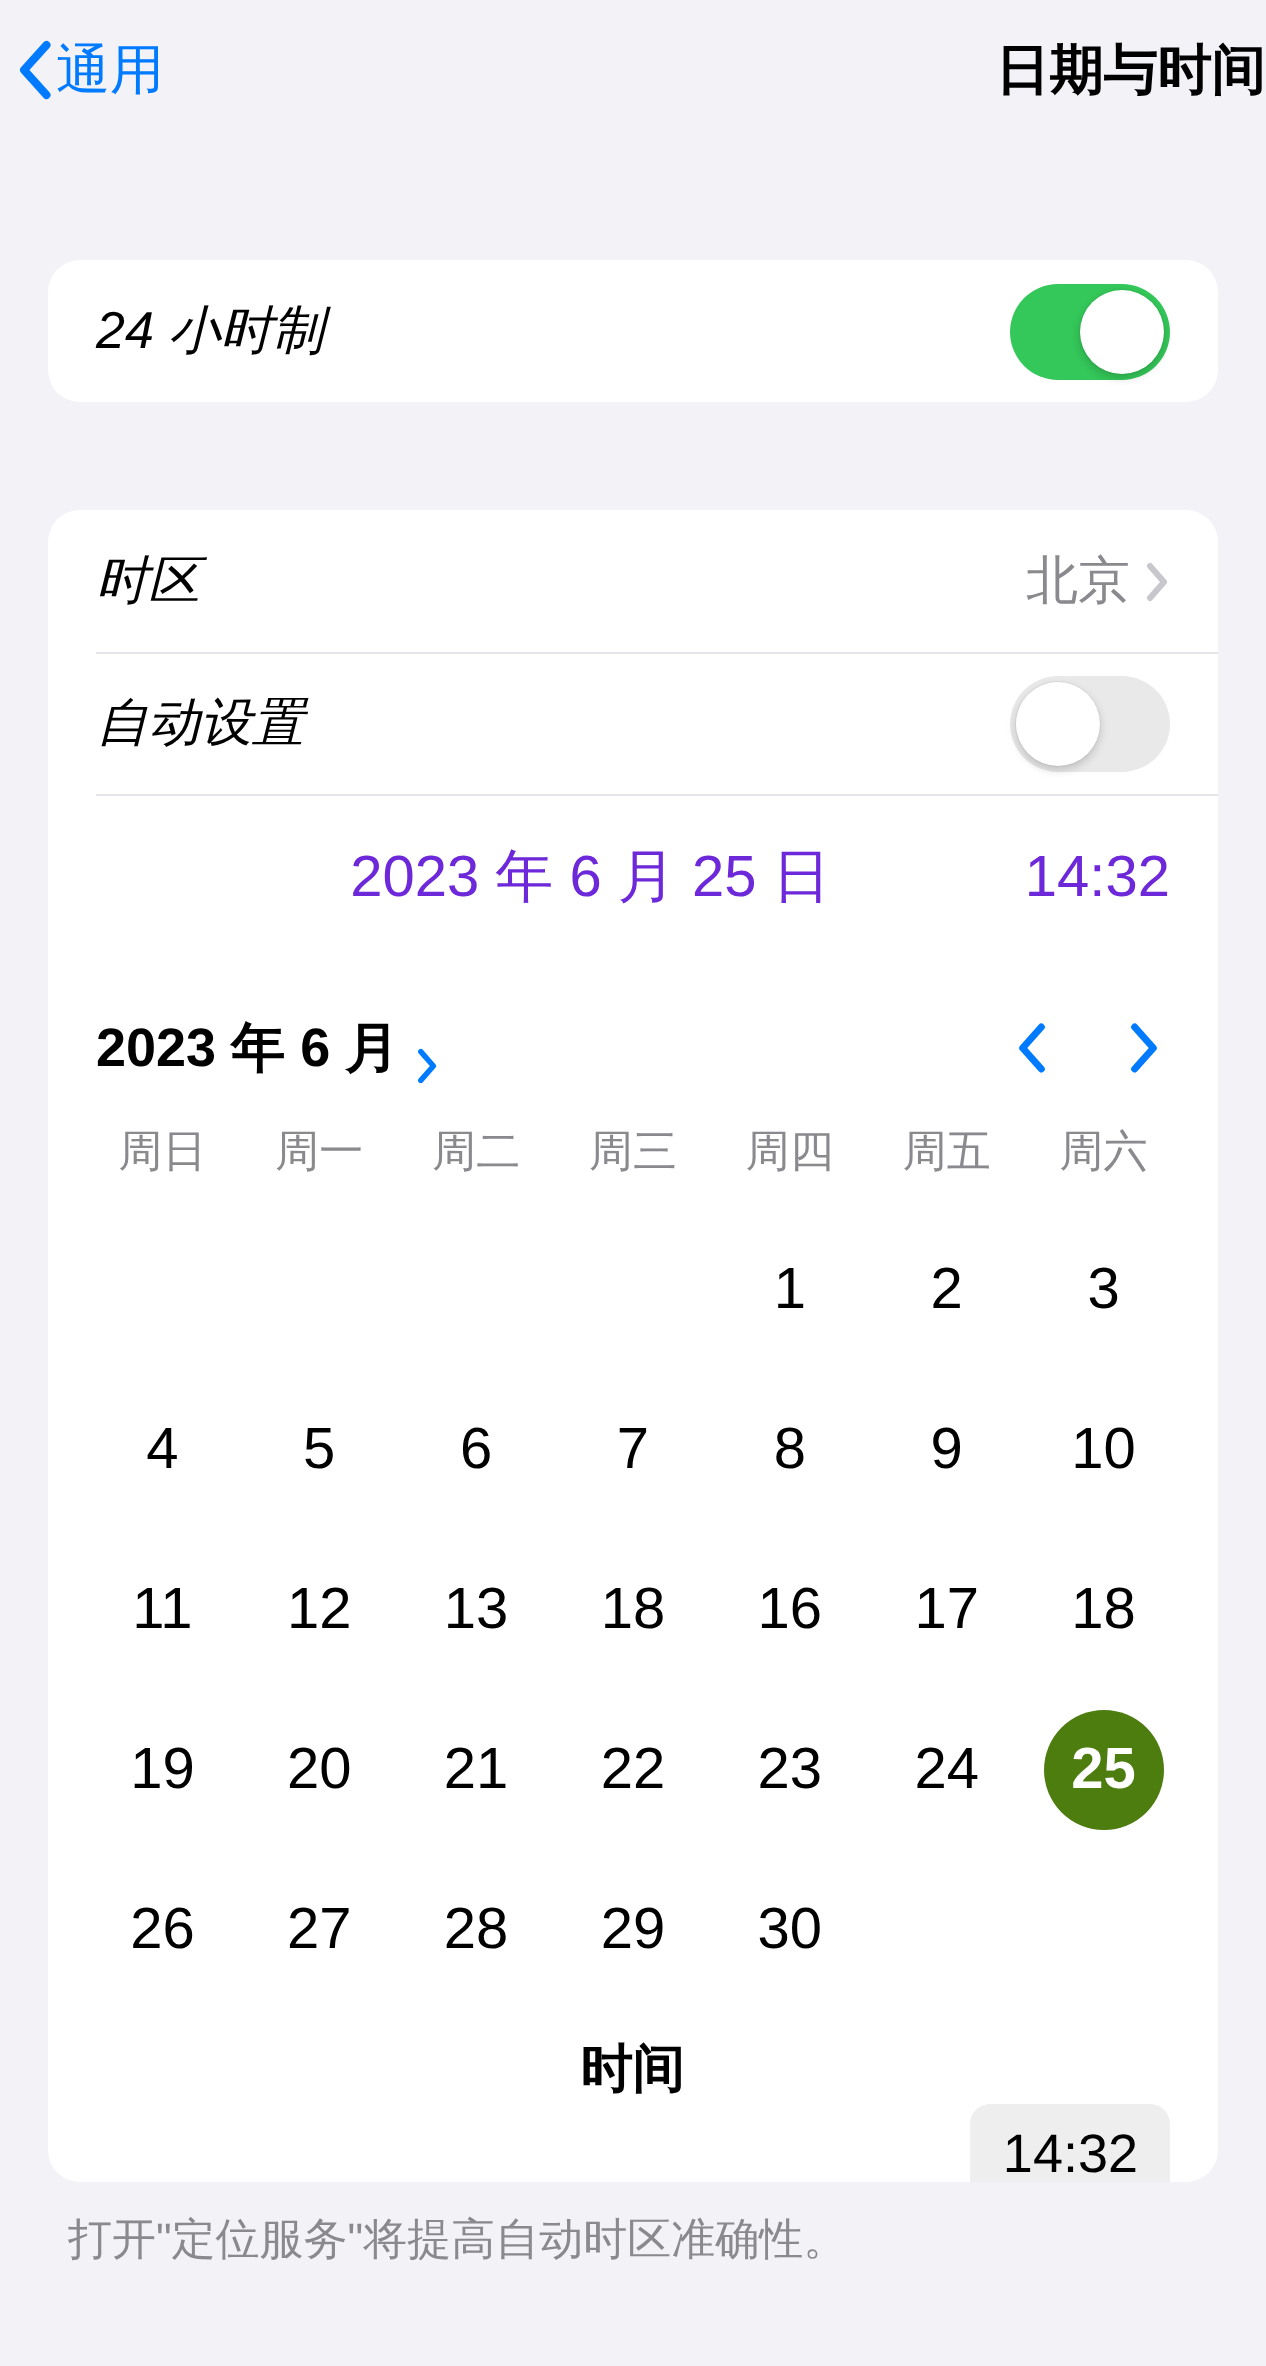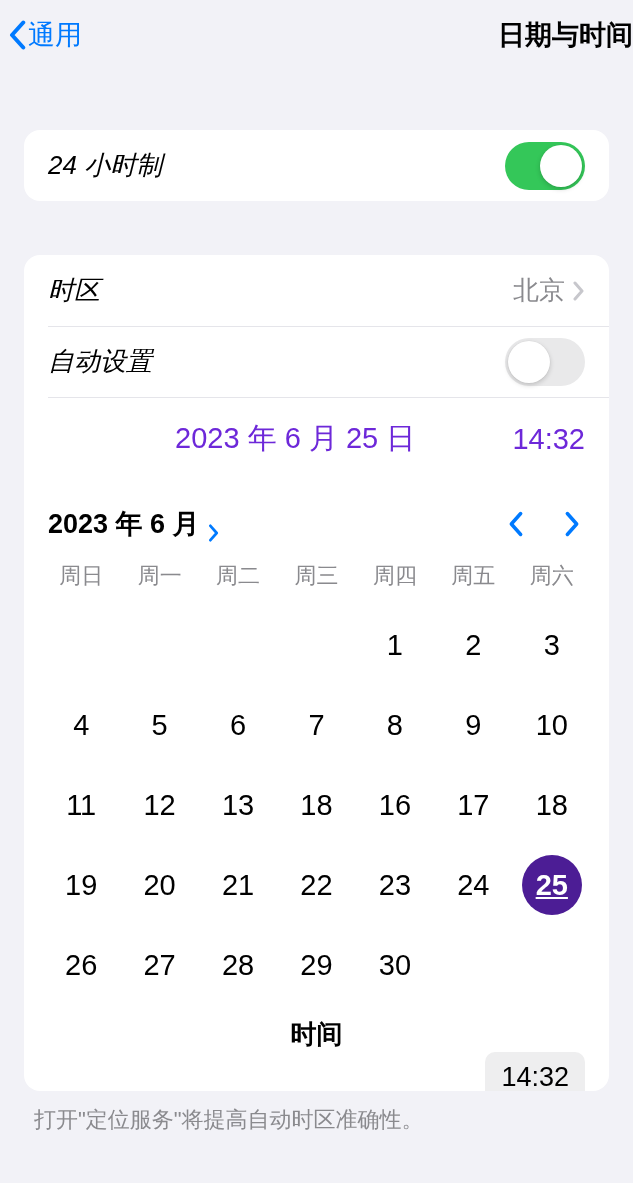--- a/index.html
+++ b/index.html
@@ -214,24 +214,23 @@
     }
     .day .num {
       width: 60px;
       height: 60px;
       display: flex;
       align-items: center;
       justify-content: center;
       border-radius: 50%;
     }
     .day.selected .num {
-      background: #4c1d95;
+      background: #4d7c0f;
       color: #fff;
       font-weight: 600;
-      text-decoration: underline;
     }
     
     .time-row {
       display: flex;
       align-items: center;
       height: 74px;
       padding: 0 24px;
       font-size: 26px;
       position: relative;
       flex-direction: column;

